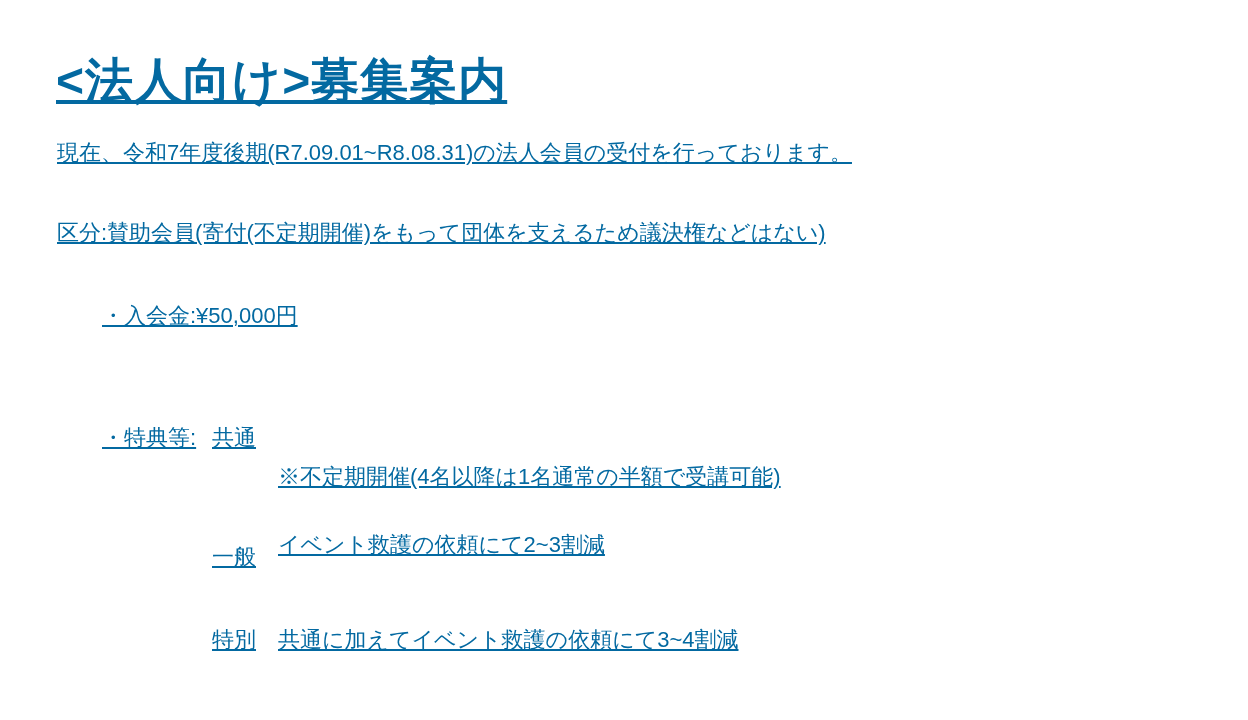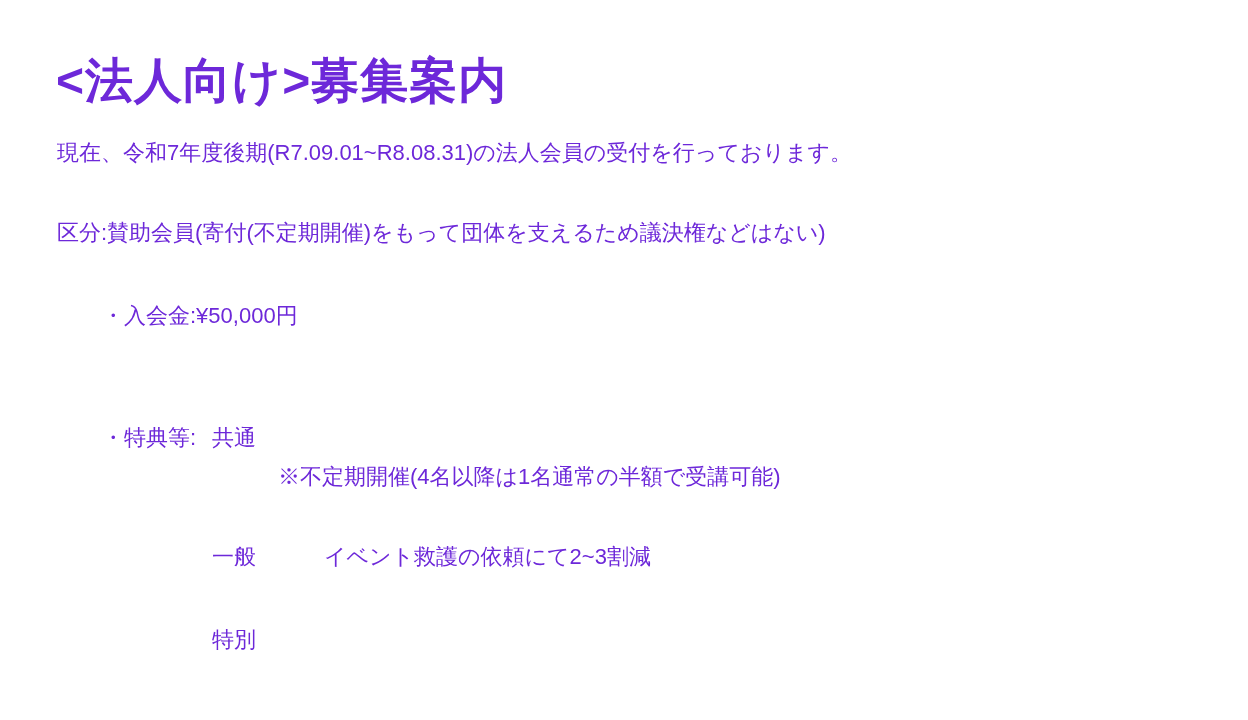--- a/index.html
+++ b/index.html
@@ -14,21 +14,22 @@
     background: #ffffff;
     color: #000000;
     font-family: "Liberation Sans", sans-serif;
     overflow: hidden;
   }
   .t {
     position: absolute;
     white-space: nowrap;
     font-size: 22px;
     line-height: 1.2;
-    color: #6d28d9;
+    color: #0369a1;
+    text-decoration: underline;
   }
   .title {
     font-size: 48px;
     font-weight: 700;
     letter-spacing: 1px;
   }
 </style>
 </head>
 <body>
 
@@ -42,17 +43,18 @@
 
   <div class="t" style="left:102px; top:303px;">・入会金:¥50,000円</div>
 
 
   <div class="t" style="left:102px; top:425px;">・特典等:</div>
 
   <div class="t" style="left:212px; top:425px;">共通</div>
   <div class="t" style="left:278px; top:464px;">※不定期開催(4名以降は1名通常の半額で受講可能)</div>
 
   <div class="t" style="left:212px; top:544px;">一般</div>
-  <div class="t" style="left:278px; top:544px;margin-left:46px;">イベント救護の依頼にて2~3割減</div>
+  <div class="t" style="left:278px; top:532px;">イベント救護の依頼にて2~3割減</div>
 
   <div class="t" style="left:212px; top:627px;">特別</div>
+  <div class="t" style="left:278px; top:627px;">共通に加えてイベント救護の依頼にて3~4割減</div>
 
 </div>
 
 </body></html>

